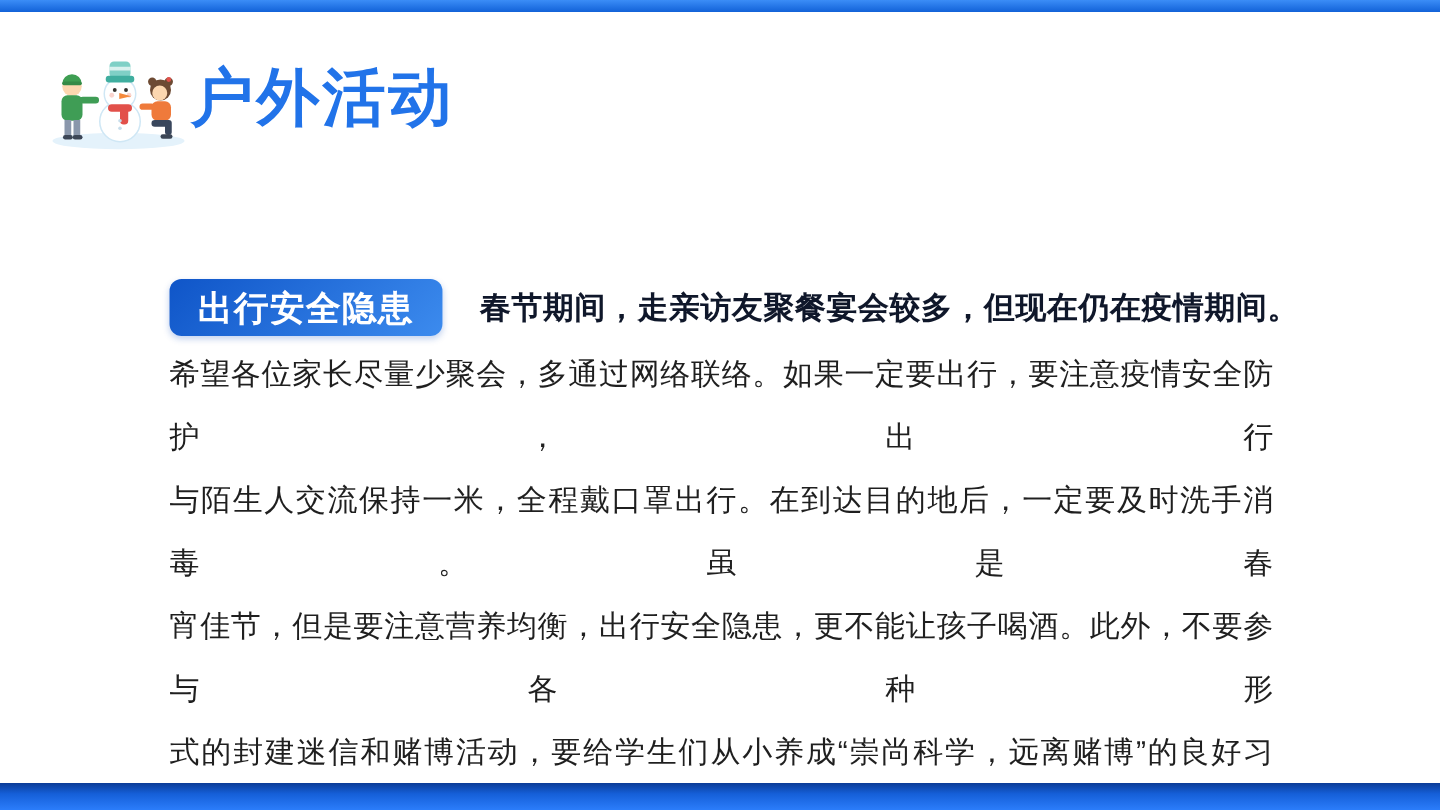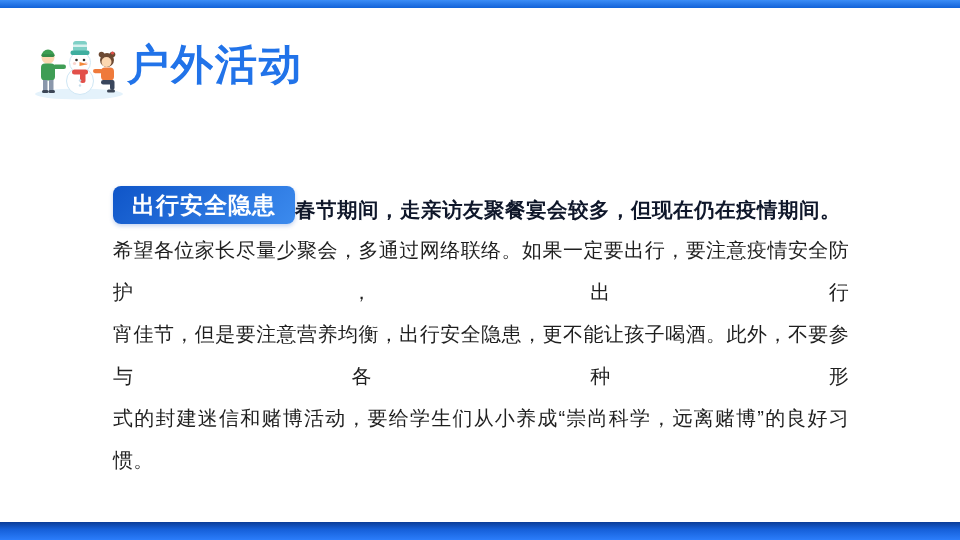--- a/index.html
+++ b/index.html
@@ -42,22 +42,22 @@
     font-weight: 800;
     letter-spacing: 2px;
     color: #2173e9;
     line-height: 1.1;
   }
   
   .badge-row {
     position: absolute;
     left: 113px; top: 186px;
     display: flex;
-    align-items: flex-end;
-    gap: 0;
+    align-items: center;
+    gap: 25px;
     white-space: nowrap;
   }
   .badge {
     display: inline-block;
     height: 38px;
     line-height: 38px;
     padding: 0 19px;
     border-radius: 8px;
     background: linear-gradient(135deg, #0f55c8 0%, #3c8bee 100%);
     color: #ffffff;
@@ -143,19 +143,20 @@
 
   <h1 class="title">户外活动</h1>
 
   <div class="badge-row">
     <span class="badge">出行安全隐患</span>
     <span class="lead">春节期间，走亲访友聚餐宴会较多，但现在仍在疫情期间。</span>
   </div>
 
   <div class="body-text">
     <div class="line">希望各位家长尽量少聚会，多通过网络联络。如果一定要出行，要注意疫情安全防护，出行</div>
+    <div class="line">与陌生人交流保持一米，全程戴口罩出行。在到达目的地后，一定要及时洗手消毒。虽是春</div>
     <div class="line">宵佳节，但是要注意营养均衡，出行安全隐患，更不能让孩子喝酒。此外，不要参与各种形</div>
     <div class="line last">式的封建迷信和赌博活动，要给学生们从小养成“崇尚科学，远离赌博”的良好习惯。</div>
   </div>
 
   <div class="bottom-bar"></div>
 
 </div>
 
 </body></html>

